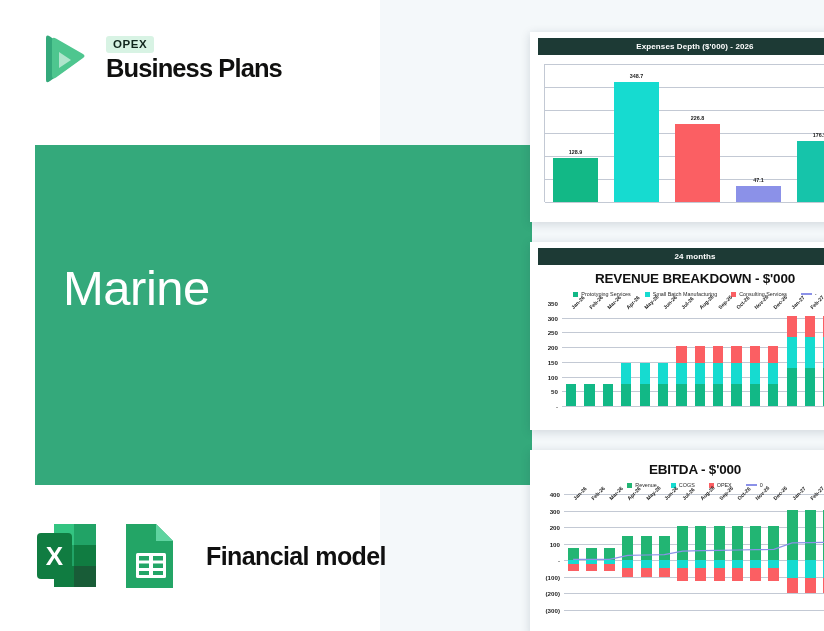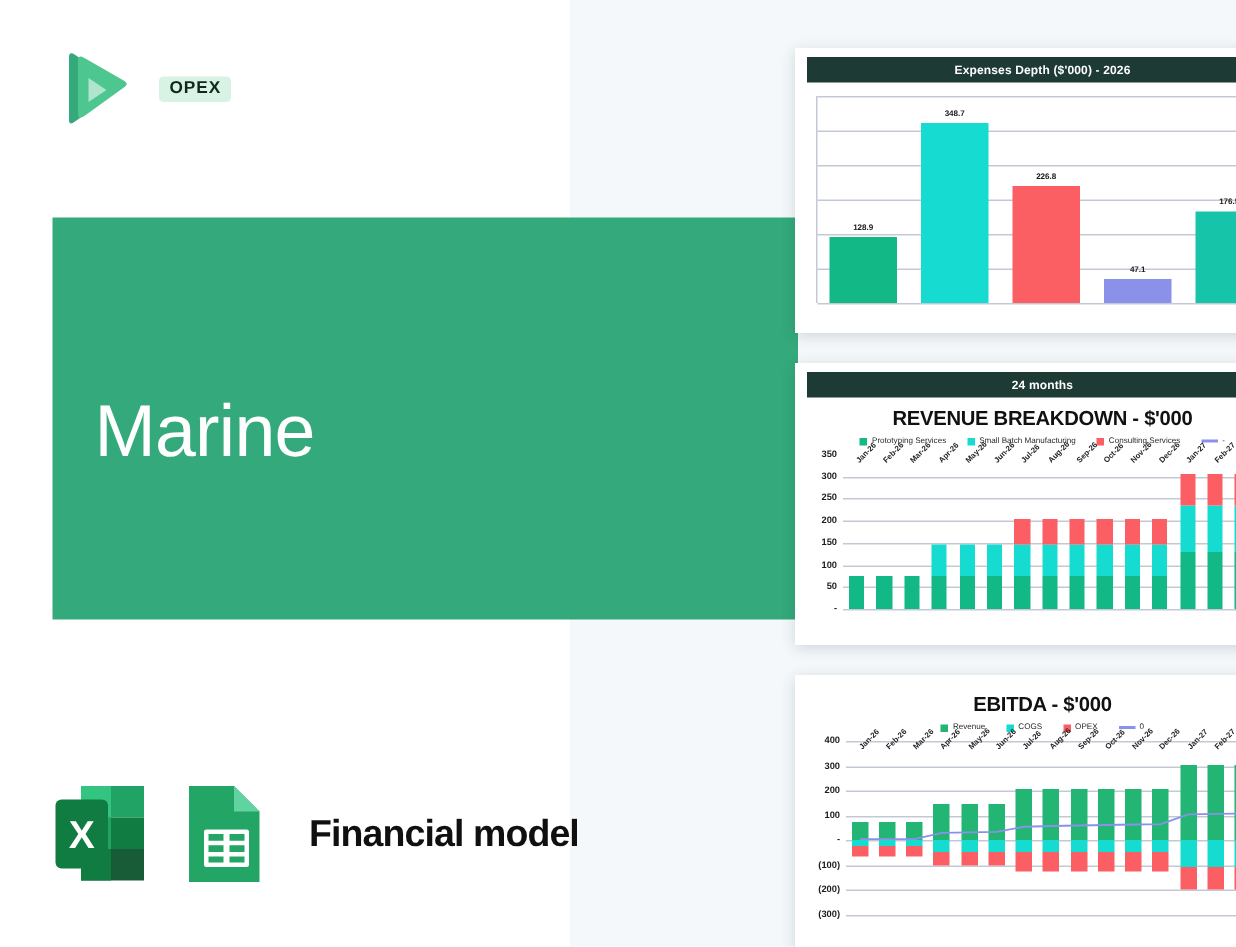--- a/index.html
+++ b/index.html
@@ -22,21 +22,21 @@
     background: #d8f3e4; color: #11261d; font-size: 11.5px; font-weight: 700;
     letter-spacing: .6px; padding: 2px 7px 3px 7px; border-radius: 3px;
     font-family: "Liberation Sans", sans-serif;
   }
   #brand-name {
     font-size: 25.5px; font-weight: 700; color: #10100f; letter-spacing: -0.9px;
     line-height: 1.05; white-space: nowrap;
   }
   
   #title-card {
-    position: absolute; left: 35px; top: 145px; width: 497px; height: 268px;
+    position: absolute; left: 35px; top: 145px; width: 497px; height: 340px;
     background: #34a97b;
   }
   #title-text {
     position: absolute; left: 28px; top: 112px;
     color: #ffffff; font-size: 49px; line-height: 1.30; font-weight: 400;
     letter-spacing: -0.5px;
   }
   
   #footer { position: absolute; left: 34px; top: 520px; display: flex; align-items: center; gap: 20px; }
   #excel-icon { width: 66px; height: 72px; position: relative; }
@@ -100,20 +100,21 @@
 <div id="brand">
   <div id="logo-mark">
     <svg width="58" height="58" viewBox="0 0 58 58" aria-hidden="true">
       <path d="M12 8 L12 50 Q12 54 16 51 L44 31 Q47 28.5 44 26.5 L16 6.5 Q12 4 12 8 Z" fill="#34a97b"></path>
       <path d="M20 5 L20 40 Q20 44 24 41.5 L51 22 Q54 20 51 18 L24 2.5 Q20 0 20 5 Z" fill="#4ec68f" transform="translate(-2,6)"></path>
       <path d="M25 22 L37 30 L25 38 Z" fill="#ffffff" opacity="0.55"></path>
     </svg>
   </div>
   <div id="brand-text">
     <span id="ready-badge">OPEX</span>
+    <span id="brand-name">Business Plans</span>
   </div>
 </div>
 
 <div id="title-card">
   <div id="title-text">
     <div>Marine</div>
   </div>
 </div>
 
 <div id="footer">

